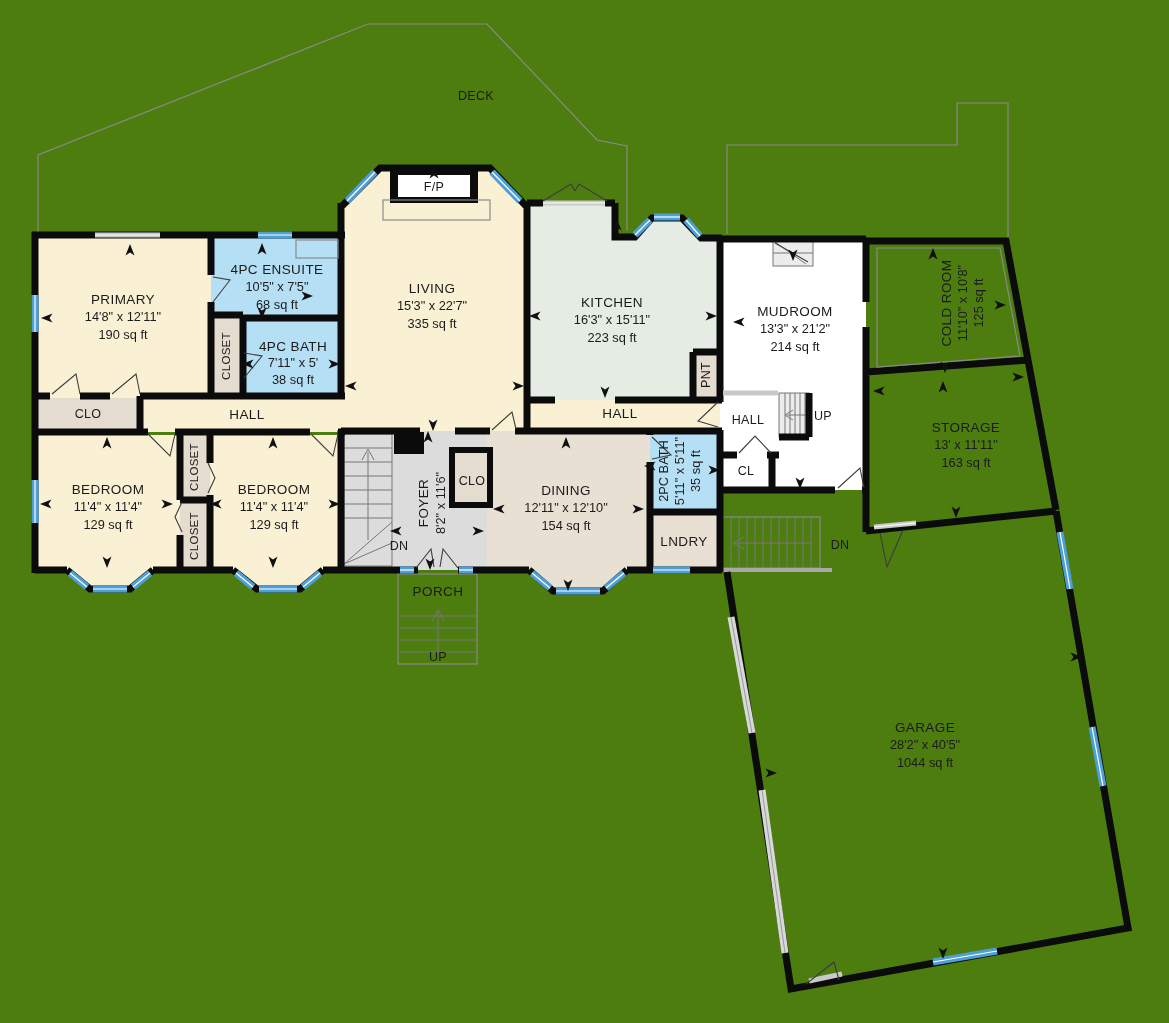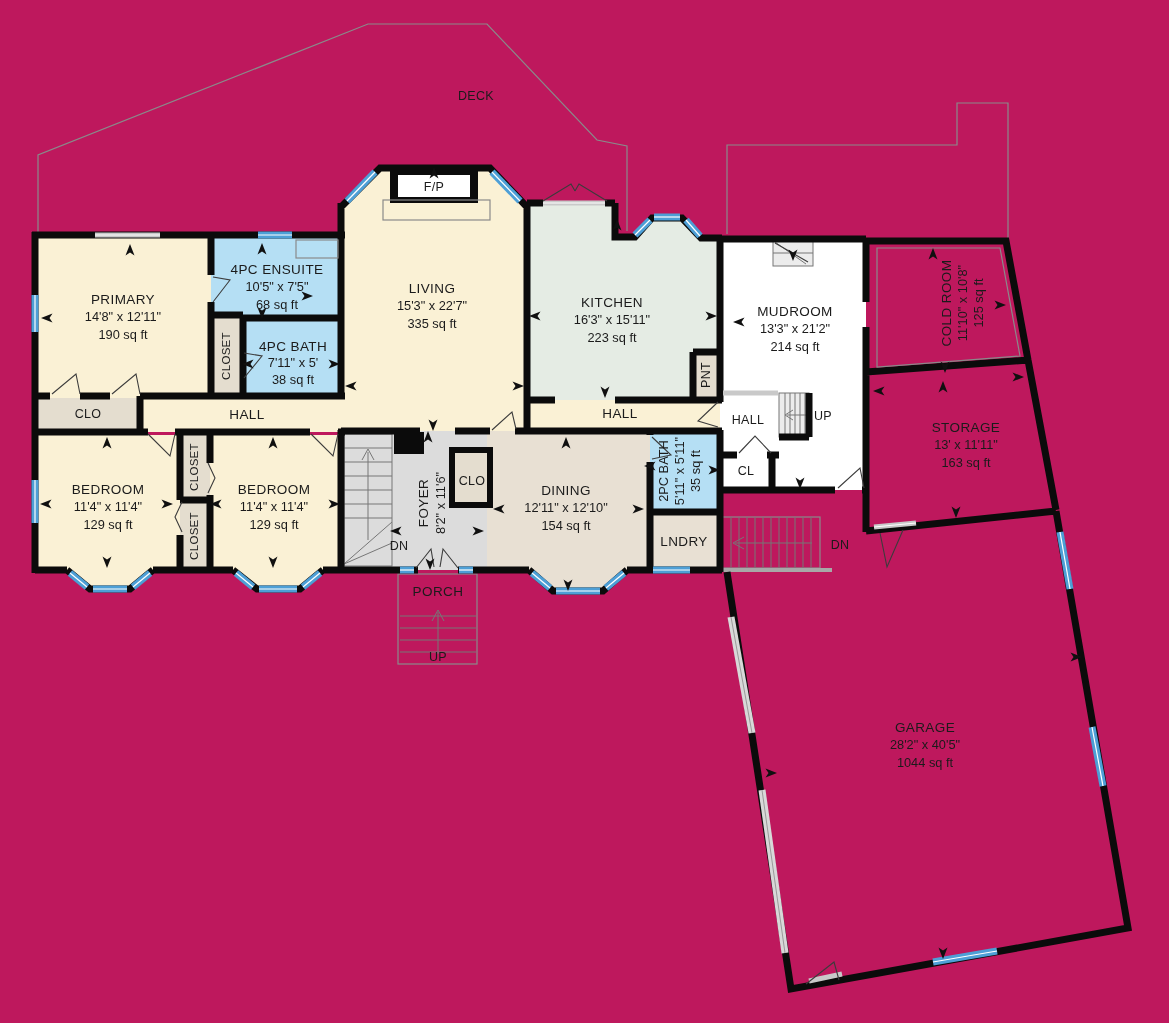--- a/index.html
+++ b/index.html
@@ -1,16 +1,16 @@
 <!DOCTYPE html>
 <html style="--wall: #0b0b0b; --window: #4d9fd6; --cream: #faf1d5; --bathblue: #b5dff4; --sage: #e5ece4; --tan: #e8e0d3; --foyergray: #dcdcdc; --closet: #e4ddcf;"><head>
 <meta charset="utf-8">
 <style>
   html,body{margin:0;padding:0;background:#ffffff;}
-  .stage{width:1169px;height:1023px;position:relative;background:#be185d;}
+  .stage{width:1169px;height:1023px;position:relative;background:#4d7c0f;}
   svg{font-family:"Liberation Sans","DejaVu Sans",sans-serif;}
   
   .room-cream{fill:var(--cream);}
   .room-blue{fill:var(--bathblue);}
   .room-sage{fill:var(--sage);}
   .room-tan{fill:var(--tan);}
   .room-gray{fill:var(--foyergray);}
   .room-closet{fill:var(--closet);}
   .room-white{fill:#ffffff;}
   .wall{stroke:var(--wall);stroke-width:7;fill:none;stroke-linecap:butt;stroke-linejoin:miter;}

